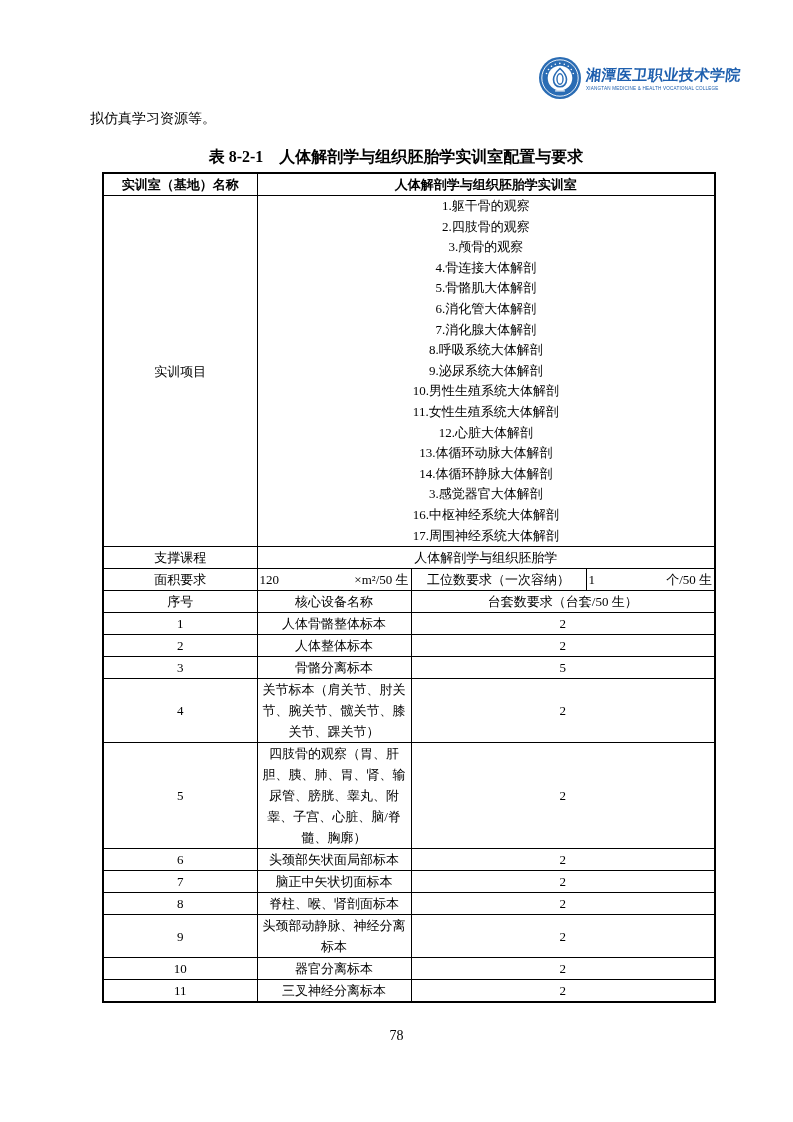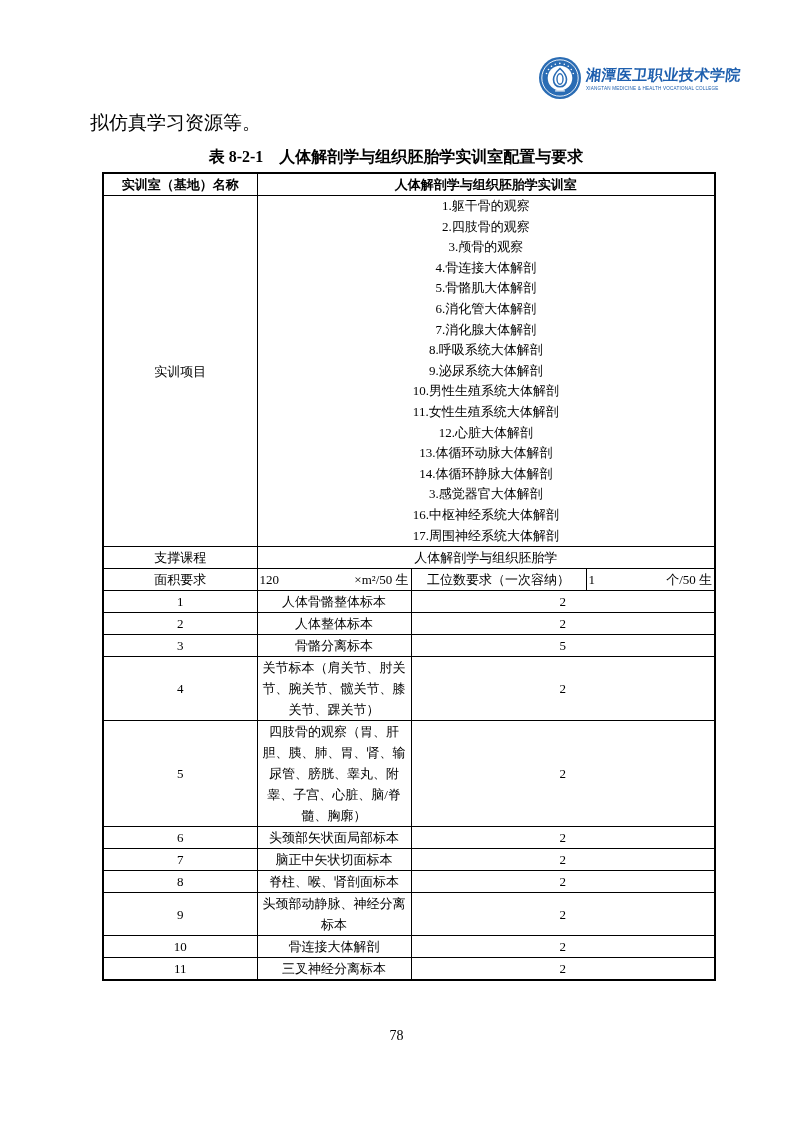--- a/index.html
+++ b/index.html
@@ -21,21 +21,21 @@
     font-size:15px; font-weight:bold; color:#1e5fae;
     letter-spacing:0.5px; white-space:nowrap;
     transform:skewX(-6deg);
   }
   .logo-en {
     font-size:4.6px; color:#1e5fae; letter-spacing:0.2px;
     white-space:nowrap; margin-top:1px;
     font-family:"Liberation Sans","DejaVu Sans",sans-serif;
   }
   
-  .intro { position:absolute; top:110px; left:90px; font-size:19px; }
+  .intro { position:absolute; top:110px; left:90px; font-size:14px; }
   
   .table-title {
     position:absolute; top:147px; left:90px; width:612px;
     text-align:center; font-size:16px; font-weight:bold;
   }
   
   table.spec {
     position:absolute; top:172px; left:90px;
     width:612px; border-collapse:collapse;
     table-layout:fixed;
@@ -149,20 +149,25 @@
       </td>
       <td>工位数要求（一次容纳）</td>
       <td class="flexcell">
         <span class="flexwrap">
           <span>1</span>
           <span>个/50 生</span>
         </span>
       </td>
     </tr>
 
+    <tr>
+      <td>序号</td>
+      <td>核心设备名称</td>
+      <td colspan="2">台套数要求（台套/50 生）</td>
+    </tr>
 
     <tr>
       <td>1</td>
       <td>人体骨骼整体标本</td>
       <td colspan="2">2</td>
     </tr>
     <tr>
       <td>2</td>
       <td>人体整体标本</td>
       <td colspan="2">2</td>
@@ -197,21 +202,21 @@
       <td>脊柱、喉、肾剖面标本</td>
       <td colspan="2">2</td>
     </tr>
     <tr>
       <td>9</td>
       <td>头颈部动静脉、神经分离标本</td>
       <td colspan="2">2</td>
     </tr>
     <tr>
       <td>10</td>
-      <td>骨连接大体解剖</td>
+      <td>器官分离标本</td>
       <td colspan="2">2</td>
     </tr>
     <tr>
       <td>11</td>
       <td>三叉神经分离标本</td>
       <td colspan="2">2</td>
     </tr>
   </tbody>
     </table>
 

